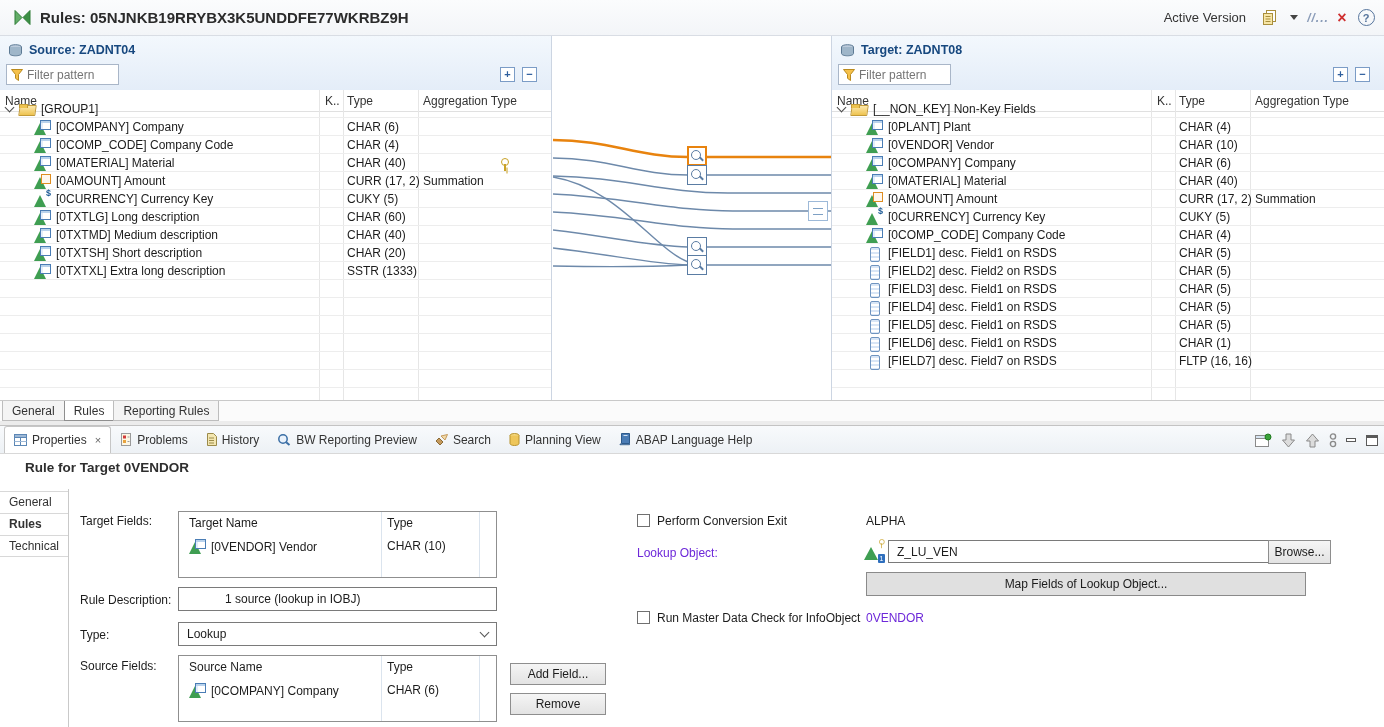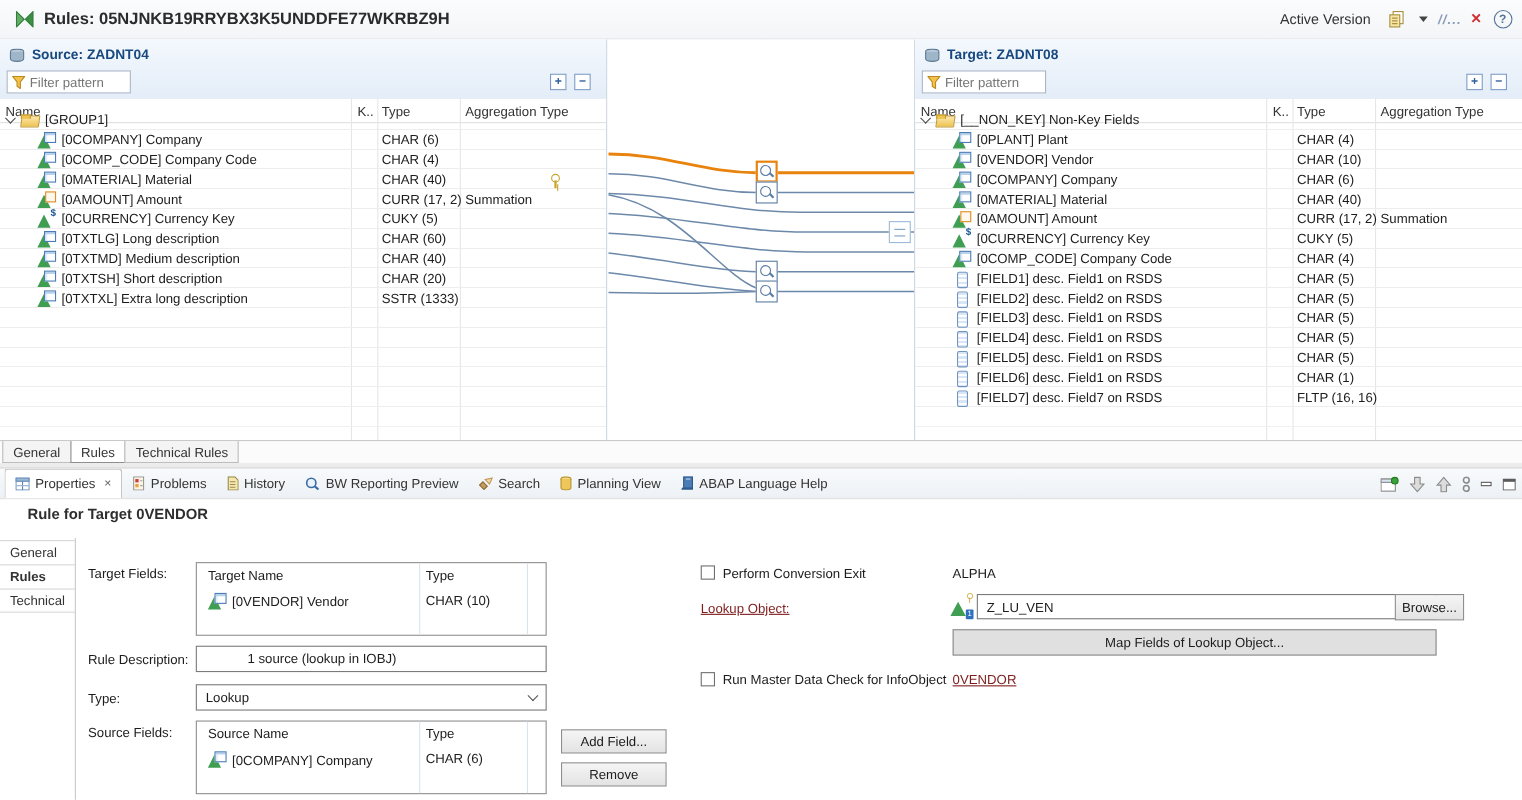--- a/index.html
+++ b/index.html
@@ -141,21 +141,21 @@
   .fselect .sv { flex:1; }
   .fselect .chevd { width:7px; height:7px; border-right:1.6px solid #555; border-bottom:1.6px solid #555;
     transform:rotate(45deg); margin-top:-3px; }
 
   .btn { position:absolute; border:1px solid #8e8e8e; background:linear-gradient(#f5f5f5,#e3e3e3);
     font-size:12px; color:#1c1c1c; display:flex; align-items:center; justify-content:center;
     font-family:"Liberation Sans","DejaVu Sans",sans-serif; }
   .bigbtn { background:#e0e0e0; border:1px solid #8a8a8a; }
 
   .cb { position:absolute; width:13px; height:13px; border:1px solid #707070; background:#fff; }
-  .link { color:#7f1d1d; text-decoration:underline; cursor:pointer; }
+  .link { color:#6d28d9; cursor:pointer; }
 
   .lookup-ico { position:absolute; width:22px; height:24px; }
   .lookup-ico .tri { position:absolute; left:0; bottom:3px; width:0; height:0;
     border-left:7px solid transparent; border-right:7px solid transparent; border-bottom:13px solid #3f9e52; }
   .lookup-ico .mkey { position:absolute; left:13px; top:-2px; transform:scale(0.7); }
   .lookup-ico .ibadge { position:absolute; left:14px; bottom:0; width:7px; height:9px; background:#2f6fbd;
     color:#fff; font-size:7px; line-height:9px; text-align:center; border-radius:1px; }
 
   svg { display:block; }
 </style>
@@ -456,21 +456,21 @@
   </div>
 
   <div class="edtabs">
     <div class="edtab">
         <span>General</span>
       </div>
     <div class="edtab active">
         <span>Rules</span>
       </div>
     <div class="edtab">
-        <span>Technical Rules</span>
+        <span>Reporting Rules</span>
       </div>
   </div>
 
   <div class="sash"></div>
 
   <div class="props">
     <div class="ptabbar">
       <div class="ptab active">
         <span>
           <svg width="13" height="12" viewBox="0 0 13 12">

